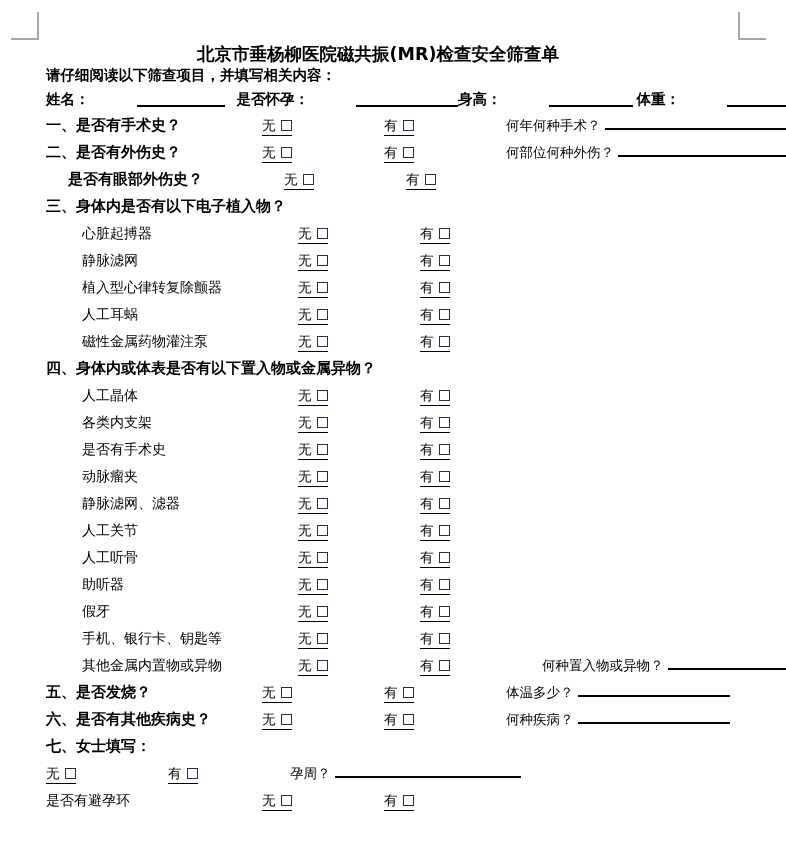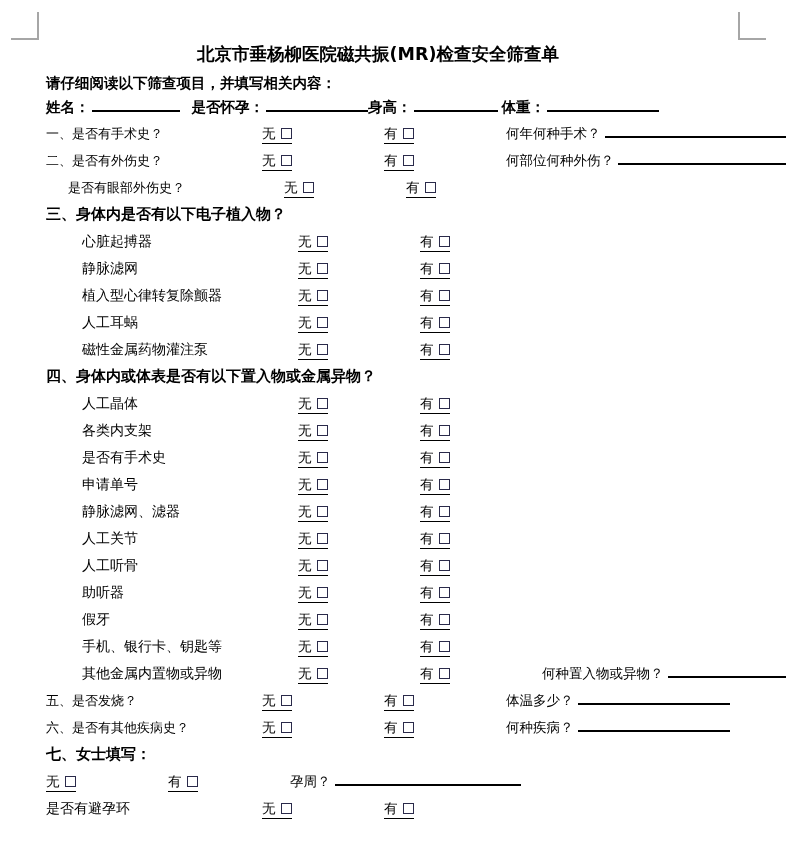--- a/index.html
+++ b/index.html
@@ -50,21 +50,21 @@
     width: 756px;
     text-align: center;
     font-size: 17.5px;
     font-weight: bold;
     letter-spacing: 0px;
   }
 
   .content {
     position: absolute;
     left: 46px;
-    top: 74px;
+    top: 66px;
     width: 716px;
   }
 
   .instruction {
     font-size: 14.5px;
     font-weight: bold;
     margin-bottom: 4px;
     line-height: 19px;
   }
 
@@ -73,21 +73,22 @@
     display: flex;
     align-items: baseline;
     font-size: 14.5px;
     font-weight: bold;
     line-height: 21px;
     margin-bottom: 2px;
     white-space: nowrap;
   }
   .id-field {
     display: inline-flex;
-    align-items: flex-start;
+    align-items: center;
+    gap: 45px;
   }
   .id-label { margin-right: 2px; }
   .fill-line {
     display: inline-block;
     border-bottom: 2px solid #000;
     height: 13px;
   }
 
   
   .row {
@@ -97,22 +98,22 @@
     font-size: 14px;
     white-space: nowrap;
   }
   .row .q {
     width: 216px;
     flex: 0 0 216px;
     font-size: 14px;
   }
   .row.sec .q,
   .row.sec2 .q {
-    font-weight: normal;
-    font-size: 13px;
+    font-weight: bold;
+    font-size: 15px;
   }
   .row .q.indent { padding-left: 36px; }
   .row .q.sub { padding-left: 22px; }
 
   .sec-head {
     font-weight: bold;
     font-size: 15px;
     line-height: 27px;
   }
 
@@ -309,21 +310,21 @@
           <div class="opt"><span class="opt-inner">
               <span class="opt-label">无</span>
               <span class="box"></span>
             </span></div>
           <div class="opt"><span class="opt-inner">
               <span class="opt-label">有</span>
               <span class="box"></span>
             </span></div>
         </div>
         <div class="row">
-          <div class="q indent">申请单号</div>
+          <div class="q indent">动脉瘤夹</div>
           <div class="opt"><span class="opt-inner">
               <span class="opt-label">无</span>
               <span class="box"></span>
             </span></div>
           <div class="opt"><span class="opt-inner">
               <span class="opt-label">有</span>
               <span class="box"></span>
             </span></div>
         </div>
         <div class="row">

